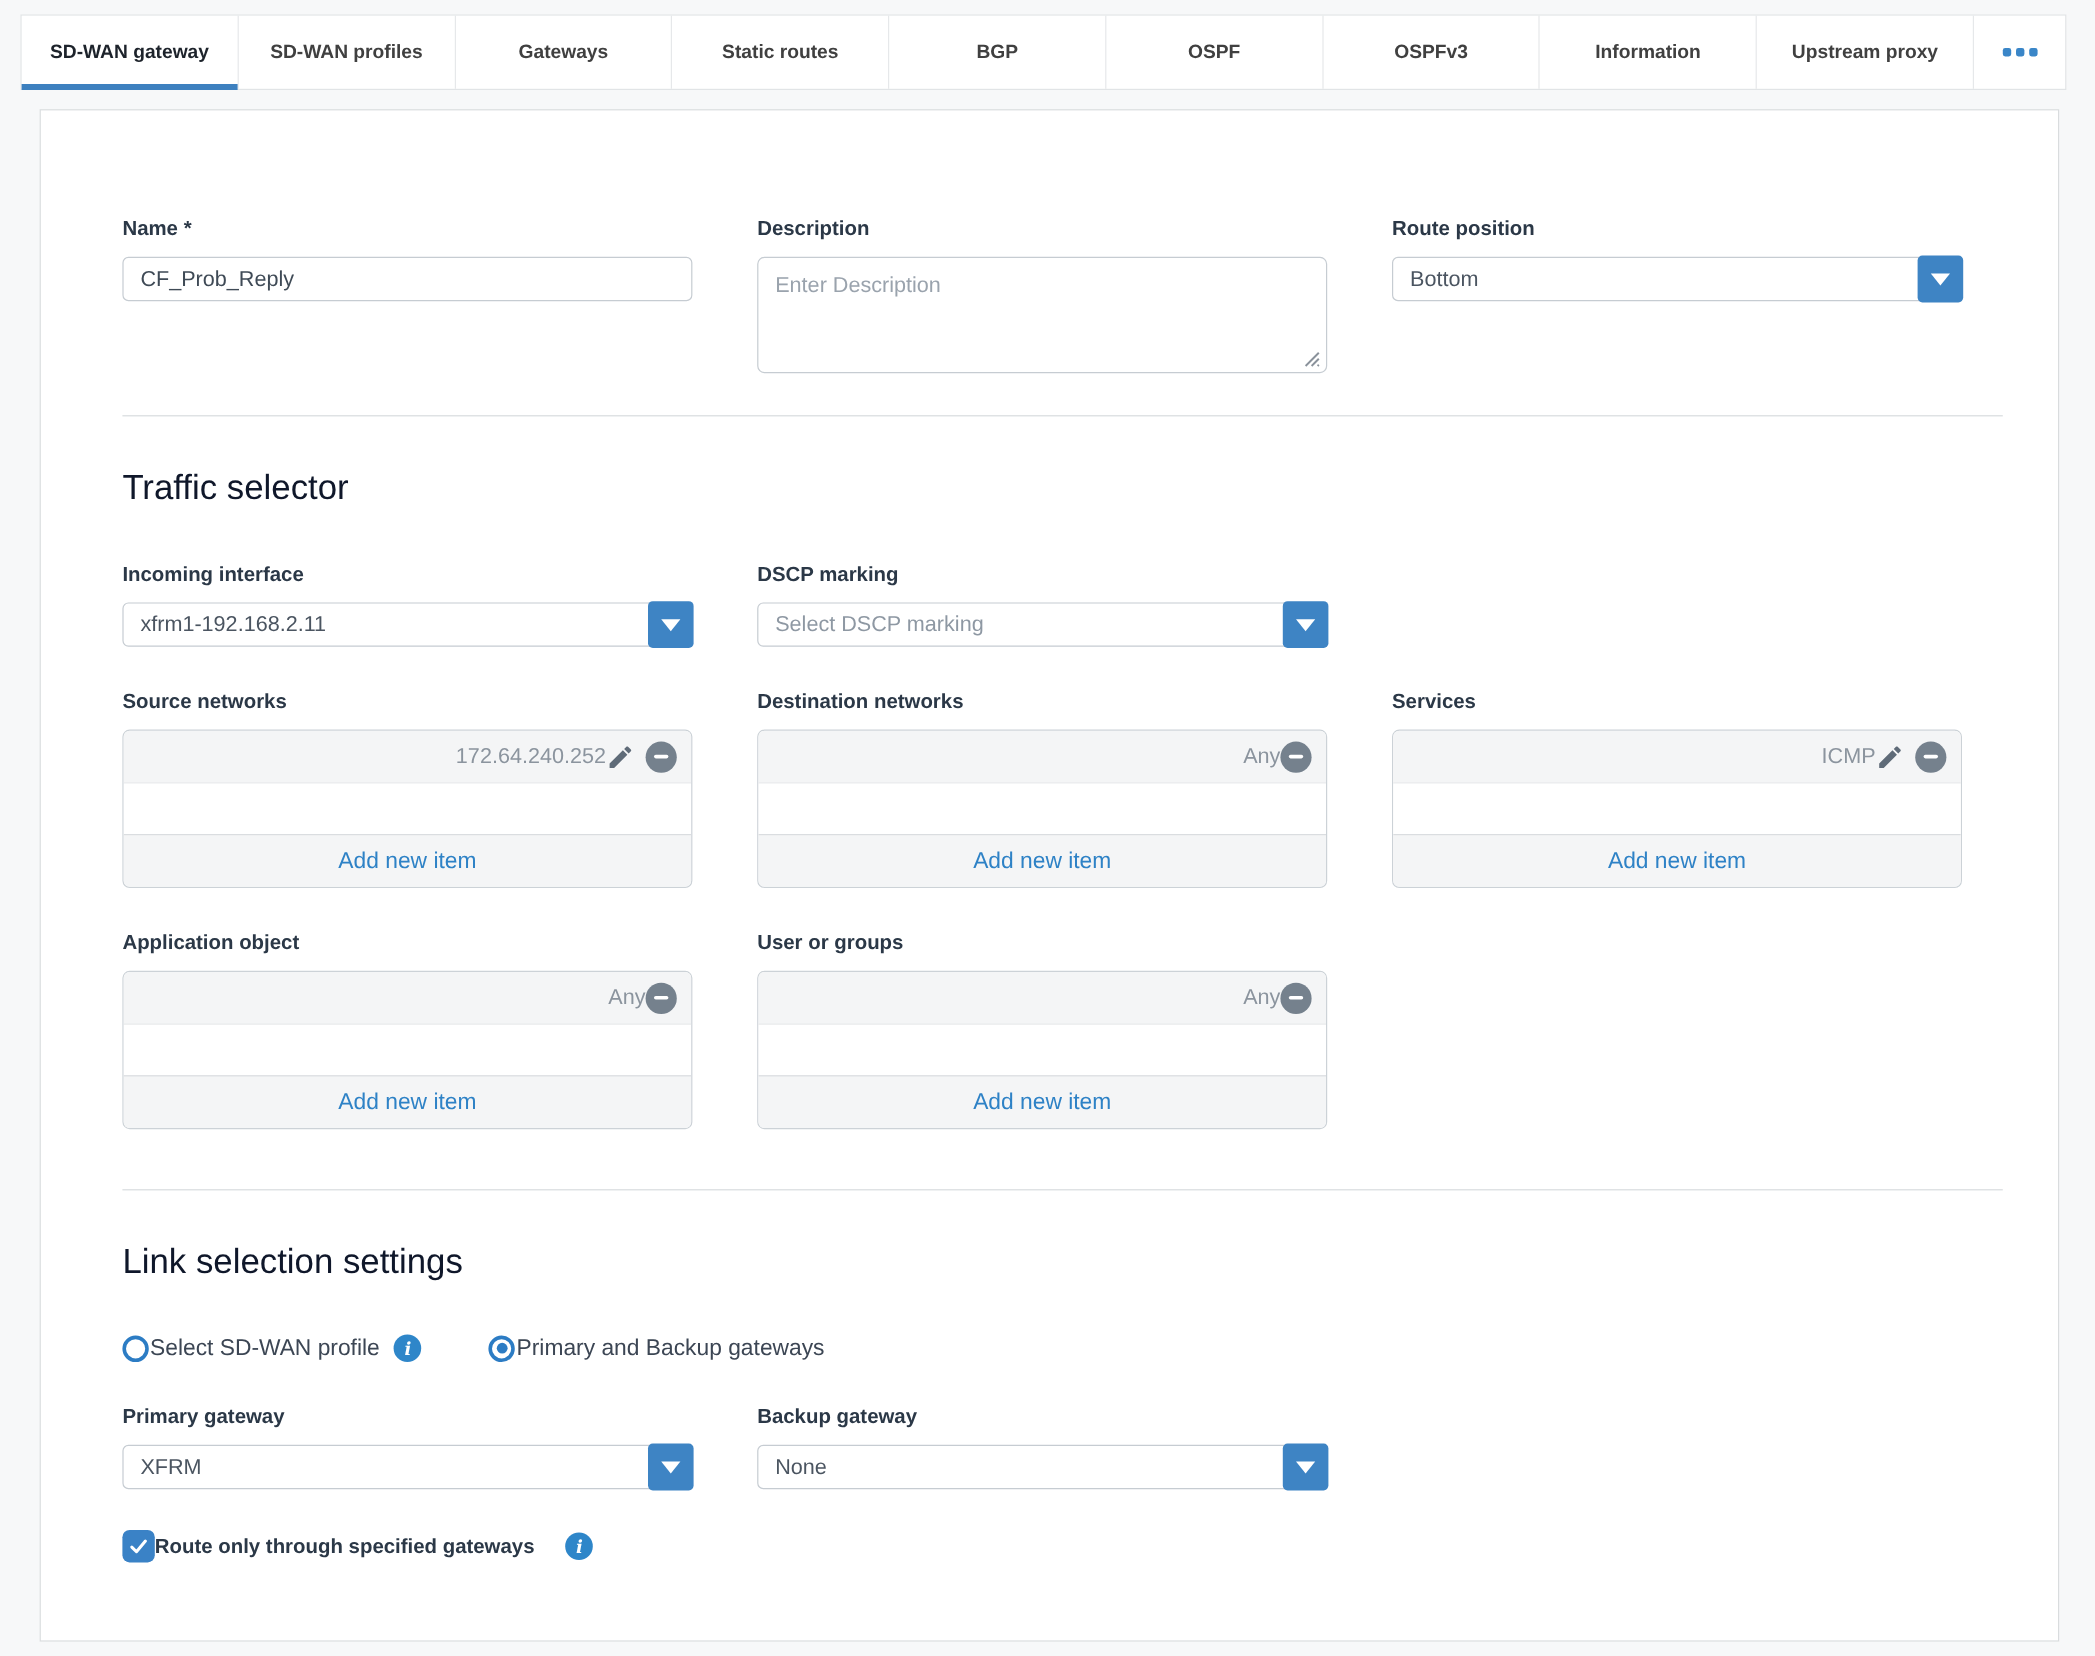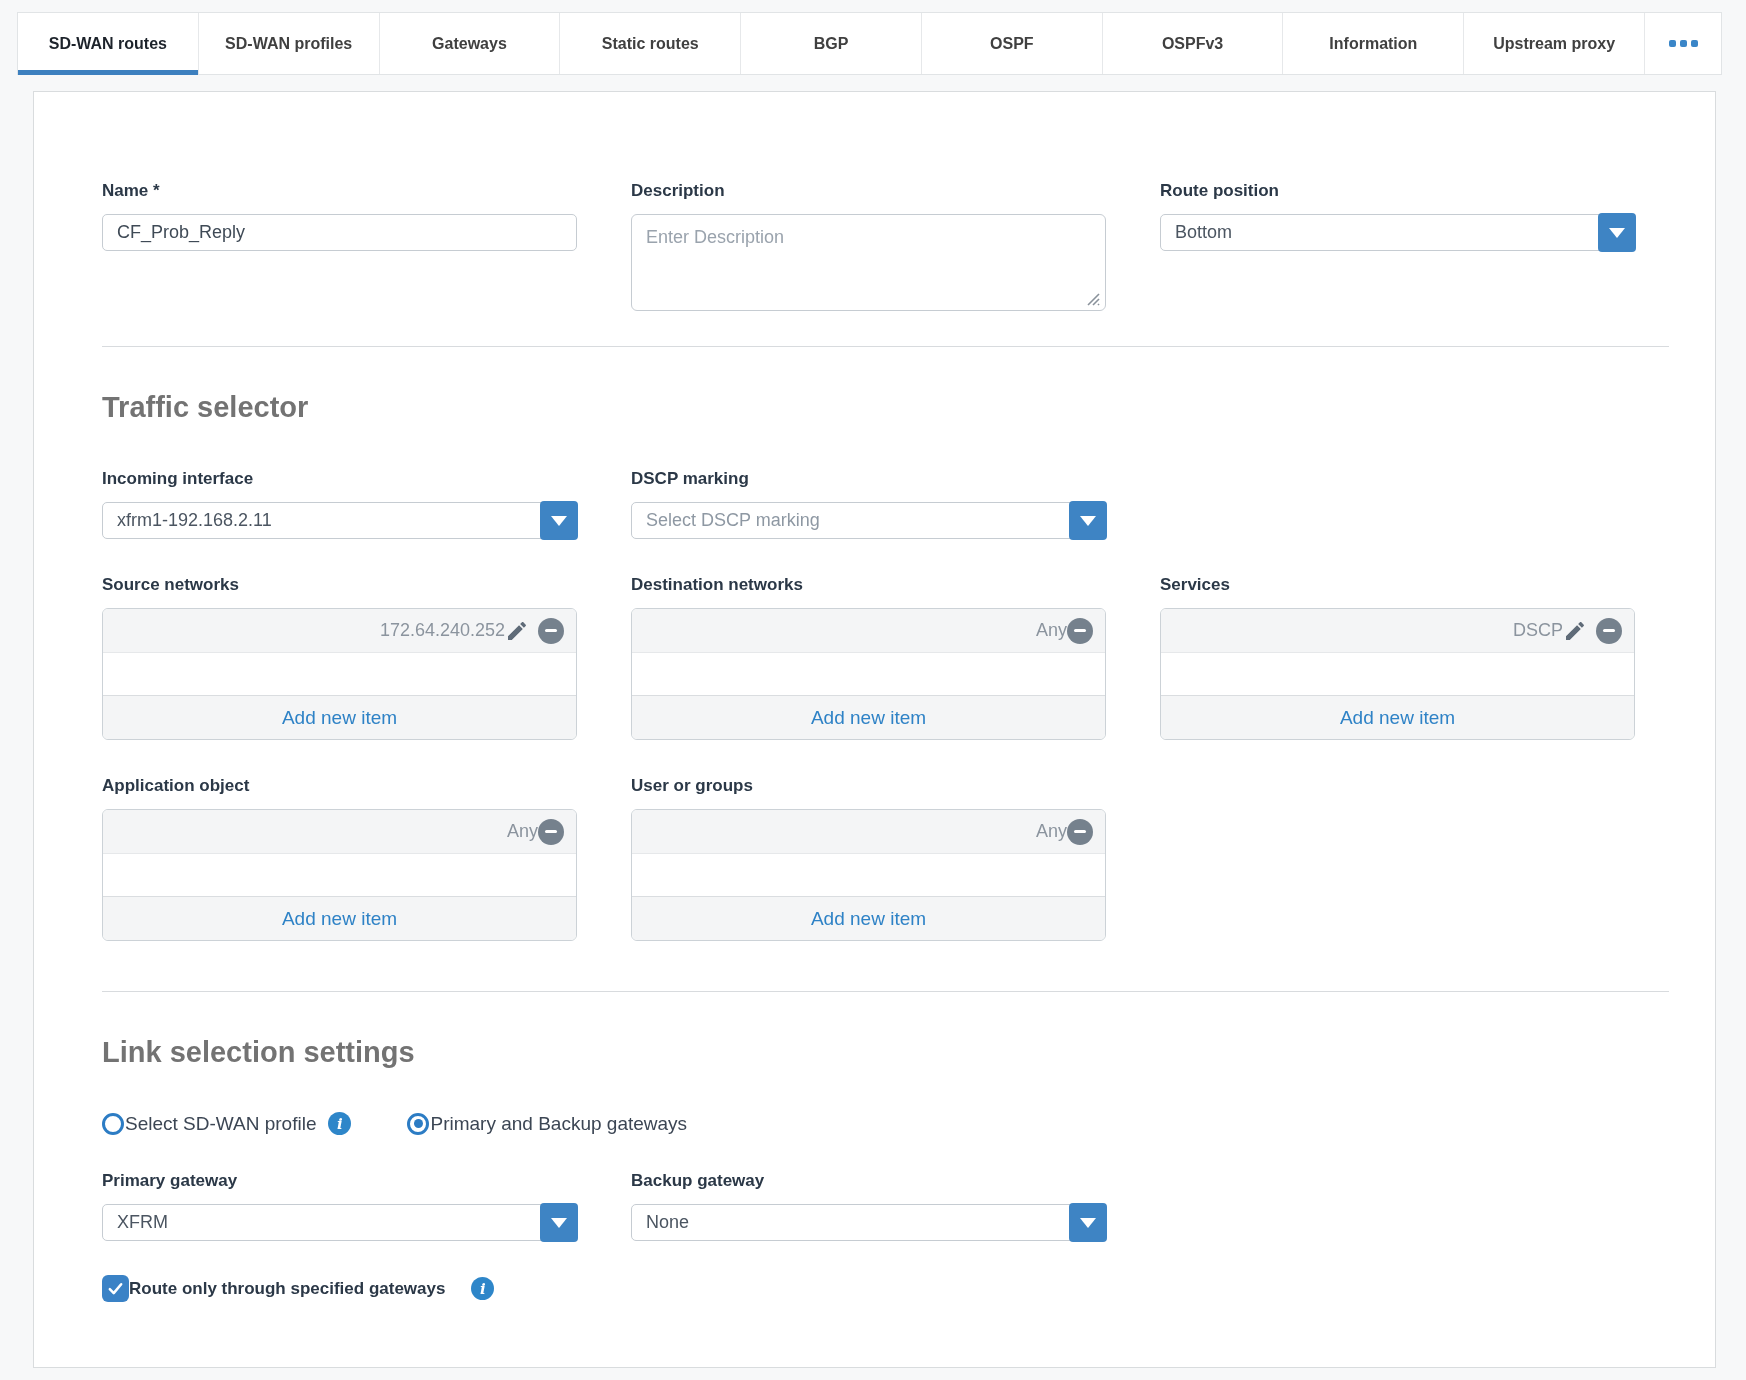--- a/index.html
+++ b/index.html
@@ -85,22 +85,22 @@
   hr.divider {
     border: none;
     border-top: 1px solid #d8dbde;
     height: 0;
   }
   .hr1 { margin-top: 35px; }
   .hr2 { margin-top: 50px; }
   .section-heading {
     margin-top: 42px;
     font-size: 29px;
-    font-weight: 700;
-    color: #737373;
+    font-weight: 400;
+    color: #0f172a;
     line-height: 36px;
   }
   .gap44 { margin-top: 44px; }
   .gap42 { margin-top: 42px; }
   .gap36 { margin-top: 36px; }
   .gap34 { margin-top: 34px; }
 
   
   .text-input {
     width: 475px;
@@ -279,21 +279,21 @@
     font-size: 17px;
     font-weight: 700;
     color: #2b3847;
   }
   .cb-info { margin-left: 26px; }
 </style>
 </head>
 <body>
 
 <div class="tabbar">
-  <div class="tab active">SD-WAN routes</div>
+  <div class="tab active">SD-WAN gateway</div>
   <div class="tab">SD-WAN profiles</div>
   <div class="tab">Gateways</div>
   <div class="tab">Static routes</div>
   <div class="tab">BGP</div>
   <div class="tab">OSPF</div>
   <div class="tab">OSPFv3</div>
   <div class="tab">Information</div>
   <div class="tab">Upstream proxy</div>
   <div class="tab-more">
     <i></i>
@@ -387,21 +387,21 @@
           </div>
           <div class="item-spacer"></div>
           <div class="add-row">Add new item</div>
         </div>
       </div>
 
       <div>
         <span class="field-label">Services</span>
         <div class="itembox">
           <div class="item-row">
-            <span class="label">DSCP</span>
+            <span class="label">ICMP</span>
             <span class="item-actions">
               <svg class="icon-pencil" viewBox="0 0 24 24">
                   <path d="M3 17.25V21h3.75L17.81 9.94l-3.75-3.75L3 17.25zM20.71 7.04c.39-.39.39-1.02 0-1.41l-2.34-2.34c-.39-.39-1.02-.39-1.41 0l-1.83 1.83 3.75 3.75 1.83-1.83z"></path>
                 </svg>
               <span class="icon-minus"></span>
             </span>
           </div>
           <div class="item-spacer"></div>
           <div class="add-row">Add new item</div>
         </div>

